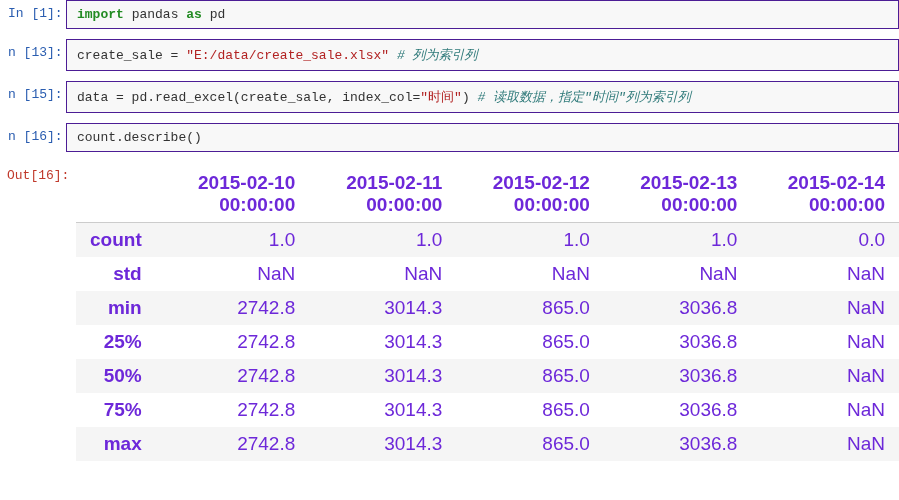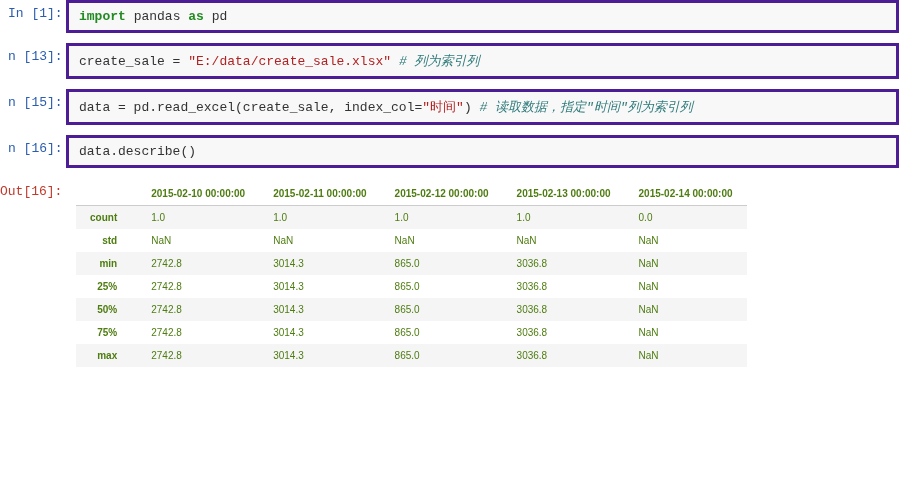--- a/index.html
+++ b/index.html
@@ -20,48 +20,48 @@
     .prompt {
       width: 66px;
       text-align: right;
       padding: 6px 8px 6px 0;
       font-family: "Courier New", monospace;
       font-size: 13px;
       flex-shrink: 0;
       white-space: nowrap;
     }
     .prompt-in { color: #2a5db0; padding-left: 8px; }
-    .prompt-out { color: #c0392b; }
+    .prompt-out { color: #c0392b; padding-left: 7px; }
     .code-box {
       flex: 1;
-      border: 3px solid #4c1d95;
+      border: 1px solid #4c1d95;
       background: #f8f8f8;
       padding: 6px 10px;
       font-family: "Courier New", monospace;
       font-size: 13px;
       white-space: nowrap;
       overflow: hidden;
     }
     .kw-green { color: #228B22; font-weight: bold; }
     .str-red { color: #B22222; }
     .comment-teal { color: #2f7a7a; font-style: italic; }
     .plain { color: #333; }
     .output-area {
       flex: 1;
       padding: 4px 0 0 10px;
       overflow-x: auto;
     }
     table.df {
       border-collapse: collapse;
-      font-size: 10px;
-      color: #4d7c0f;
+      font-size: 19px;
+      color: #6d28d9;
     }
     table.df th, table.df td {
       padding: 6px 14px;
-      text-align: left;
+      text-align: right;
       border: none;
     }
     table.df thead th {
       font-weight: bold;
       border-bottom: 1px solid #ccc;
       text-align: right;
     }
     table.df thead th:first-child {
       text-align: left;
     }
@@ -90,21 +90,21 @@
   <div class="code-box"><span class="plain">create_sale = </span><span class="str-red">"E:/data/create_sale.xlsx"</span>   <span class="comment-teal"># 列为索引列</span></div>
 </div>
 
 <div class="cell">
   <div class="prompt prompt-in">n [15]:</div>
   <div class="code-box"><span class="plain">data = pd.read_excel(create_sale, index_col=</span><span class="str-red">"时间"</span><span class="plain">)</span>   <span class="comment-teal"># 读取数据，指定"时间"列为索引列</span></div>
 </div>
 
 <div class="cell">
   <div class="prompt prompt-in">n [16]:</div>
-  <div class="code-box"><span class="plain">data.describe()</span></div>
+  <div class="code-box"><span class="plain">count.describe()</span></div>
 </div>
 
 <div class="cell">
   <div class="prompt prompt-out">Out[16]:</div>
   <div class="output-area">
     <table class="df">
       <thead>
         <tr>
           <th></th>
           <th>2015-02-10 00:00:00</th>

